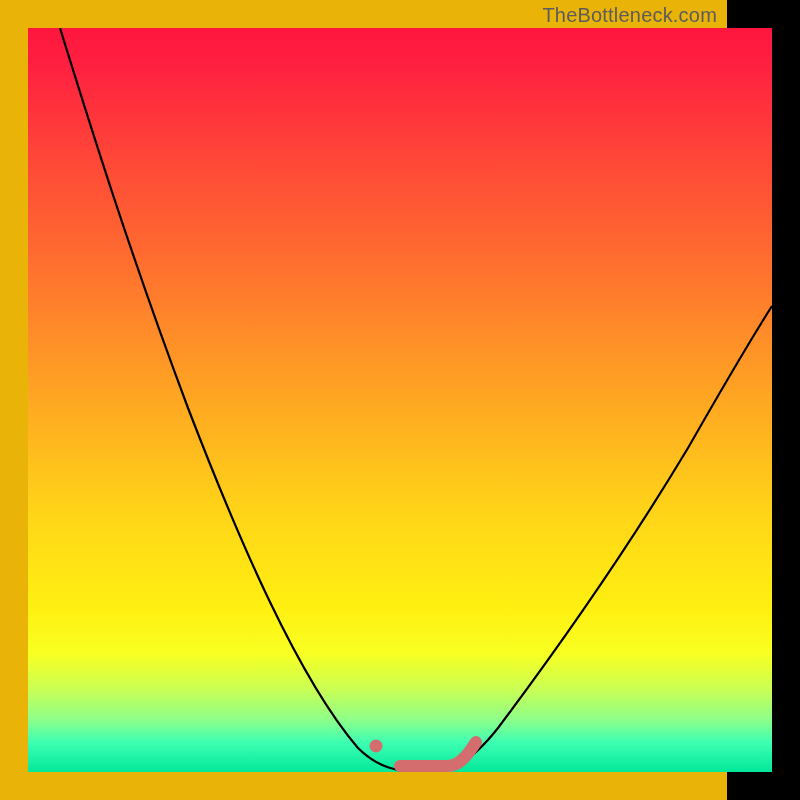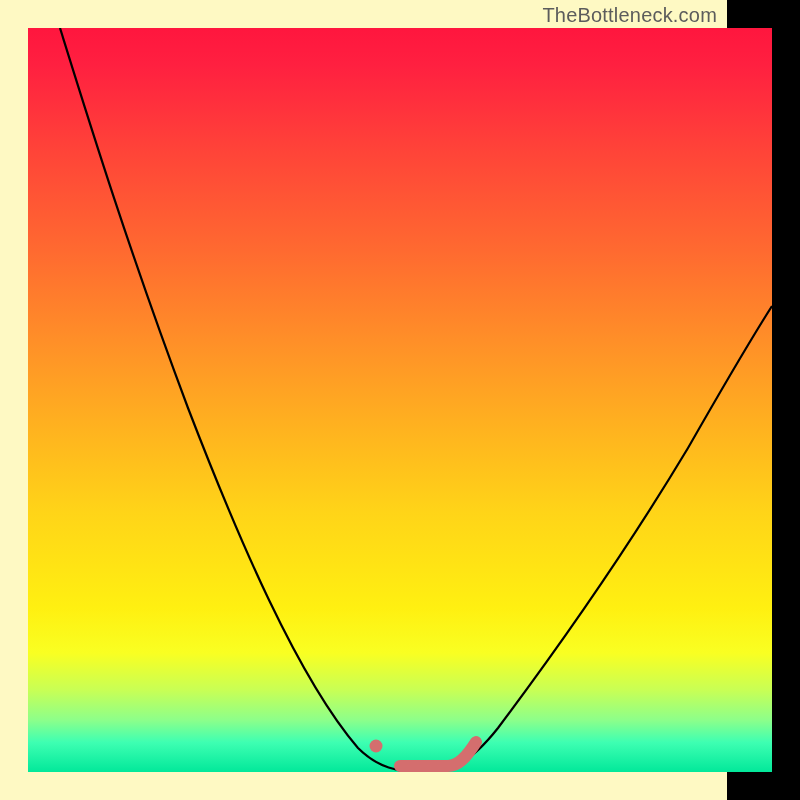--- a/index.html
+++ b/index.html
@@ -10,21 +10,21 @@
     background: #000;
     overflow: hidden;
     font-family: Arial, Helvetica, sans-serif;
   }
   .frame {
     position: absolute;
     left: 0;
     top: 0;
     width: 727px;
     height: 800px;
-    background: #fef9c3;
+    background: #eab308;
   }
   .plot {
     position: absolute;
     left: 28px;
     top: 28px;
     width: 744px;
     height: 744px;
     background: linear-gradient(
       to bottom,
       #ff163e 0%,

